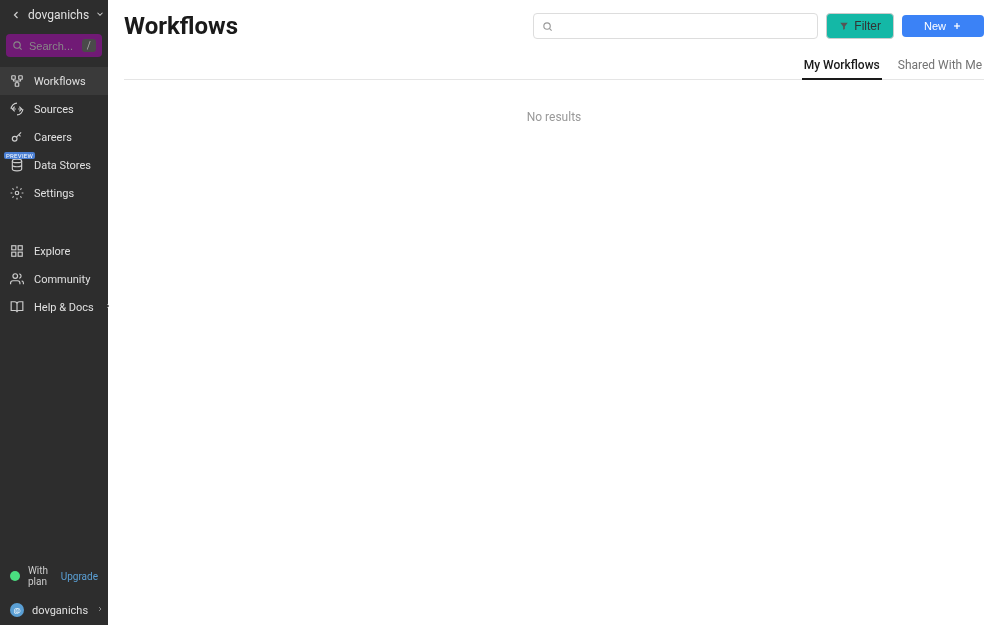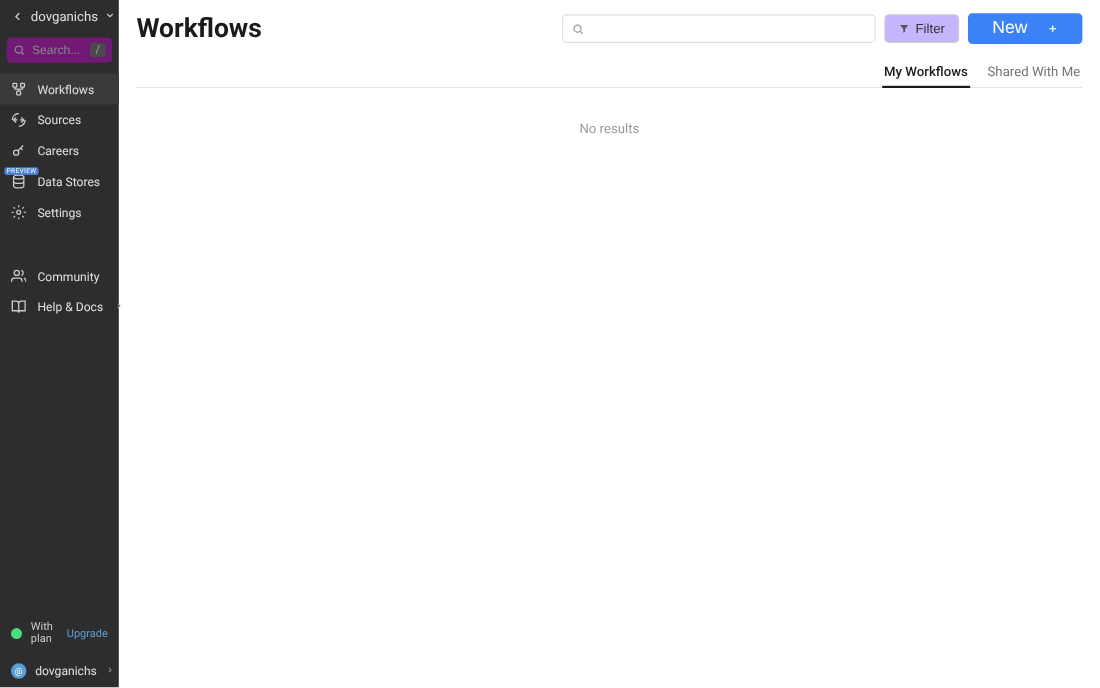--- a/index.html
+++ b/index.html
@@ -198,37 +198,37 @@
       flex: 1;
       border: none;
       outline: none;
       font-size: 12px;
     }
     .filter-btn {
       display: flex;
       align-items: center;
       gap: 5px;
       border: 1px solid #ccc;
-      background: #c4b5fd;
+      background: #14b8a6;
       border-radius: 4px;
       padding: 5px 12px;
       font-size: 12px;
       cursor: pointer;
       color: #333;
     }
     .new-btn {
       display: flex;
       align-items: center;
-      gap: 18px;
+      gap: 6px;
       background: #3b82f6;
       color: #fff;
       border: none;
       border-radius: 4px;
       padding: 5px 22px;
-      font-size: 16px;
+      font-size: 11px;
       cursor: pointer;
     }
     .tabs {
       display: flex;
       gap: 14px;
       border-bottom: 1px solid #e5e5e5;
       justify-content: flex-end;
     }
     .tab {
       padding: 6px 2px;
@@ -331,20 +331,31 @@
       <span class="nav-label">Settings</span>
     </div>
   </div>
 
   <div class="nav-spacer"></div>
 
   <div class="nav-section">
     <div class="nav-item">
       <span class="nav-icon">
         <svg width="14" height="14" viewBox="0 0 24 24" fill="none" stroke="#ccc" stroke-width="2">
+            <rect x="3" y="3" width="7" height="7"></rect>
+            <rect x="14" y="3" width="7" height="7"></rect>
+            <rect x="3" y="14" width="7" height="7"></rect>
+            <rect x="14" y="14" width="7" height="7"></rect>
+          </svg>
+      </span>
+      <span class="nav-label">Explore</span>
+    </div>
+    <div class="nav-item">
+      <span class="nav-icon">
+        <svg width="14" height="14" viewBox="0 0 24 24" fill="none" stroke="#ccc" stroke-width="2">
             <path d="M17 21v-2a4 4 0 0 0-4-4H5a4 4 0 0 0-4 4v2"></path>
             <circle cx="9" cy="7" r="4"></circle>
             <path d="M23 21v-2a4 4 0 0 0-3-3.87M16 3.13a4 4 0 0 1 0 7.75"></path>
           </svg>
       </span>
       <span class="nav-label">Community</span>
     </div>
     <div class="nav-item">
       <span class="nav-icon">
         <svg width="14" height="14" viewBox="0 0 24 24" fill="none" stroke="#ccc" stroke-width="2">

